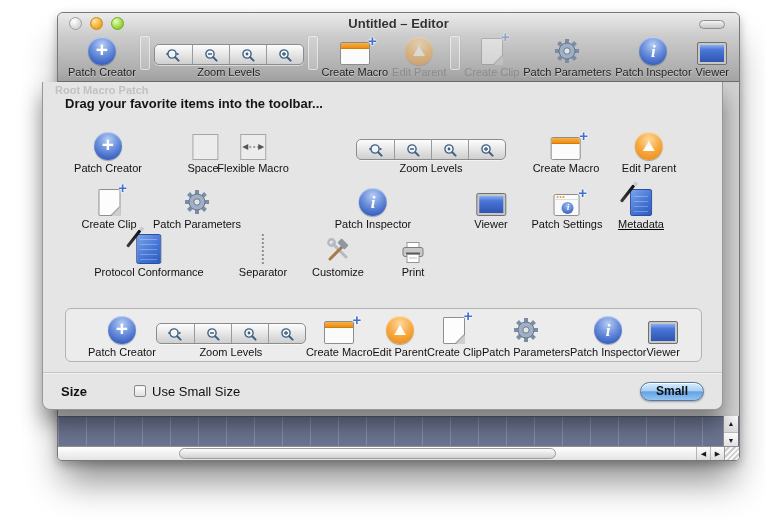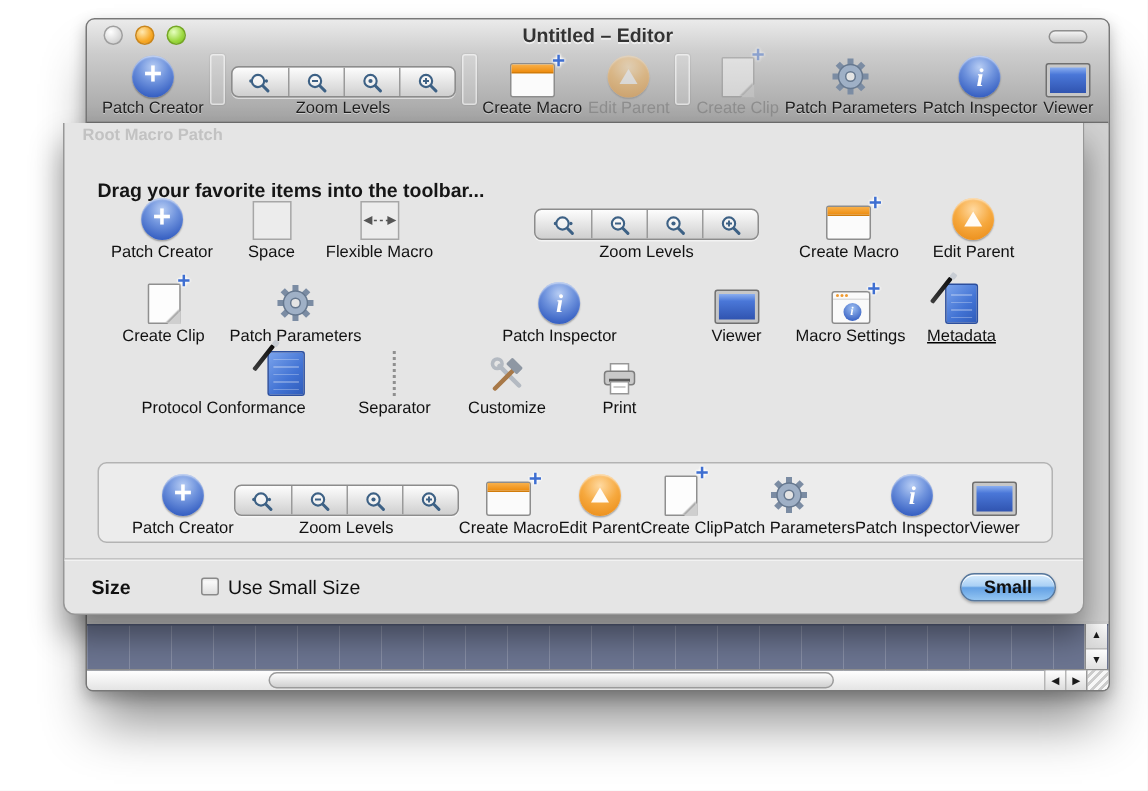--- a/index.html
+++ b/index.html
@@ -49,21 +49,21 @@
   .hbtn{width:14px;display:flex;align-items:center;justify-content:center;font-size:7px;color:#1a1a1a;
     border-left:1px solid #b5b5b5;background:linear-gradient(#ffffff,#dcdcdc);}
   .grip{position:absolute;right:0;top:0;width:15px;height:13px;border-left:1px solid #999;
     background:repeating-linear-gradient(135deg,#f7f7f7 0 2px,#cccccc 2px 4px);}
 
   
   .sheet{position:absolute;left:42px;top:82px;width:681px;height:328px;background:#e5e5e5;
     border:1px solid #979797;border-top:none;border-radius:0 0 8px 8px;
     box-shadow:0 14px 22px rgba(0,0,0,.42);}
   .ghost{position:absolute;left:12px;top:2px;font-size:11px;font-weight:bold;color:#c2c2c2;}
-  .heading{position:absolute;left:22px;top:14px;font-size:13px;font-weight:bold;color:#151515;margin-top:23px;}
+  .heading{position:absolute;left:22px;top:14px;font-size:13px;font-weight:bold;color:#151515;}
   .heading2{position:absolute;left:22px;top:206px;font-size:13px;font-weight:bold;color:#151515;}
   .prow{position:absolute;left:0;right:0;}
   .prow.r1{top:40px;} .prow.r2{top:96px;} .prow.r3{top:144px;}
   .pitem{display:flex;flex-direction:column;align-items:center;justify-content:flex-end;height:52px;}
   .pitem.abs{position:absolute;transform:translateX(-50%);}
   .pitem .lab{font-size:11px;color:#111;white-space:nowrap;margin-top:2px;}
   .defaultbox{position:absolute;left:22px;top:226px;width:637px;height:54px;background:#ececec;
     border:1px solid #b3b3b3;border-radius:6px;display:flex;align-items:center;
     justify-content:space-between;padding:4px 22px;}
   .defaultbox .pitem{height:46px;}
@@ -275,21 +275,21 @@
     <div class="heading">Drag your favorite items into the toolbar...</div>
     <div class="prow r1">
         <div class="pitem abs" style="left: 65px;">
           <div class="icobox">
             <div class="ic-circle blue">
               <span class="plusglyph">+</span>
             </div>
           </div>
           <span class="lab">Patch Creator</span>
         </div>
-        <div class="pitem abs" style="left: 138px;">
+        <div class="pitem abs" style="left: 160px; align-items: flex-end;">
           <div class="icobox">
             <div class="ic-space"></div>
           </div>
           <span class="lab">Space</span>
         </div>
         <div class="pitem abs" style="left: 210px;">
           <div class="icobox">
             <div class="ic-flex">
               <svg width="24" height="24" viewBox="0 0 24 24">
                 <line x1="4" y1="12" x2="20" y2="12" stroke="#555" stroke-width="1" stroke-dasharray="2,2"></line>
@@ -407,34 +407,34 @@
                 <span class="dot"></span>
                 <span class="dot"></span>
                 <span class="dot"></span>
               </div>
               <div class="mini-i">
                 <span>i</span>
               </div>
               <span class="badge">+</span>
             </div>
           </div>
-          <span class="lab">Macro Settings</span>
+          <span class="lab">Patch Settings</span>
         </div>
         <div class="pitem abs" style="left: 598px; text-decoration: underline;">
           <div class="icobox">
             <div class="ic-bluepage">
               <div class="lines"></div>
               <span class="pen"></span>
             </div>
           </div>
           <span class="lab">Metadata</span>
         </div>
       </div>
     <div class="prow r3">
-        <div class="pitem abs" style="left: 106px; align-items: flex-end;">
+        <div class="pitem abs" style="left: 106px;">
           <div class="icobox">
             <div class="ic-bluepage big">
               <div class="lines"></div>
               <span class="pen"></span>
             </div>
           </div>
           <span class="lab">Protocol Conformance</span>
         </div>
         <div class="pitem abs" style="left: 220px;">
           <div class="icobox">

